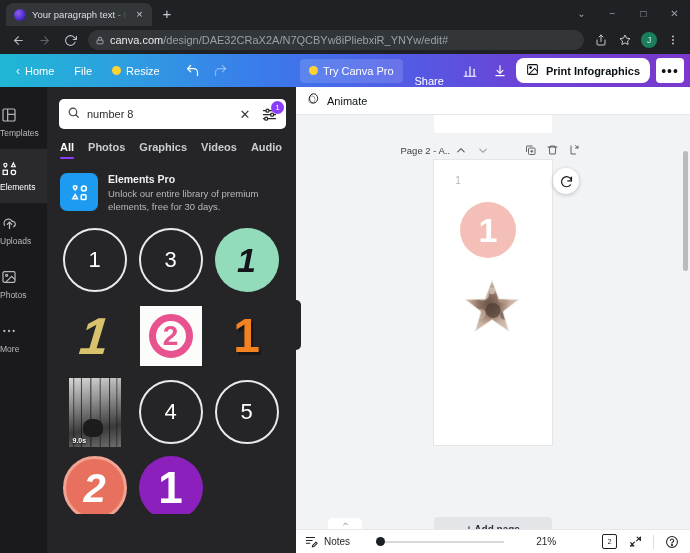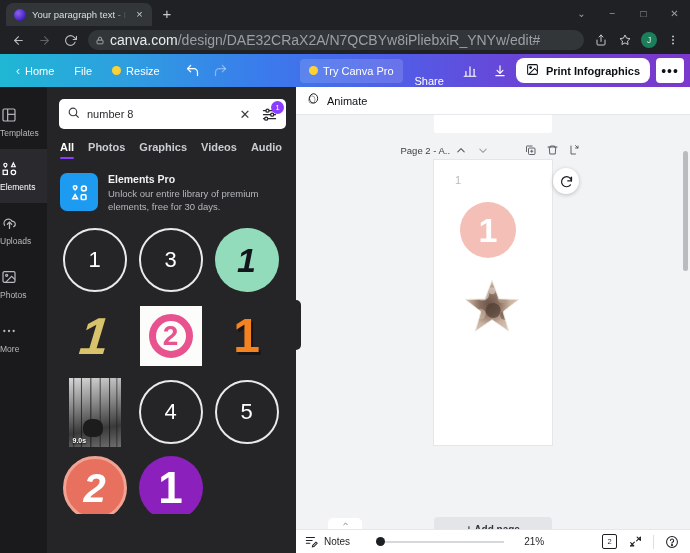--- a/index.html
+++ b/index.html
@@ -58,21 +58,21 @@
     width: 24px; height: 24px; display: flex; align-items: center; justify-content: center;
     color: #b9bdc1; border-radius: 50%;
   }
   .navbtn.disabled { color: #5f6368; }
   .omnibox {
     flex: 1; height: 20px; background: #323639; border-radius: 10px;
     display: flex; align-items: center; padding: 0 8px; gap: 6px;
     margin: 0 4px; overflow: hidden;
   }
   .lock-icon { flex: 0 0 8px; color: #b9bdc1; }
-  .url { font-size: 14px; color: #9aa0a6; white-space: nowrap; overflow: hidden; }
+  .url { font-size: 11px; color: #9aa0a6; white-space: nowrap; overflow: hidden; }
   .url b { color: #e8eaed; font-weight: normal; }
   .omni-right { display: flex; align-items: center; gap: 2px; }
   .tb-icon {
     width: 22px; height: 22px; display:flex; align-items:center; justify-content:center;
     color: #c5c9cd;
   }
   .avatar-chip {
     width: 16px; height: 16px; border-radius: 50%; background: #1a7f5a;
     color: #dfe9e4; font-size: 8.5px; display:flex; align-items:center; justify-content:center;
     margin: 0 3px;
@@ -289,21 +289,21 @@
   
   .bottombar {
     position: absolute; left: 296px; bottom: 0; width: 394px; height: 24px;
     background: #fff; border-top: 1px solid #e6e7ea;
     display: flex; align-items: center; padding: 0 8px; gap: 8px;
   }
   .notes { display:flex; align-items:center; gap: 6px; font-size: 10px; color:#1d2023; }
   .zoomwrap { display:flex; align-items:center; margin-left: 18px; width: 128px; }
   .zoom-knob { width: 9px; height: 9px; border-radius: 50%; background: #1d2023; flex:0 0 9px; }
   .zoom-track { flex: 1; height: 2px; background: #d6d8dc; }
-  .zoom-val { font-size: 10px; color: #1d2023; margin-left: 12px; }
+  .zoom-val { font-size: 10px; color: #1d2023; margin-left: 24px; }
   .pagecount {
     width: 15px; height: 15px; border: 1.3px solid #1d2023; border-radius: 2px;
     font-size: 7.5px; display:flex; align-items:center; justify-content:center;
     color:#1d2023; position: relative;
   }
   .bb-icon { width: 20px; height: 18px; display:flex; align-items:center; justify-content:center; color:#1d2023; }
   .bb-div { width: 1px; height: 14px; background: #dcdee2; }
   .collapse-tab {
     position: absolute; left: 50%; transform: translateX(-50%); bottom: 24px;
     width: 34px; height: 11px; background:#fff; border-radius: 5px 5px 0 0;

